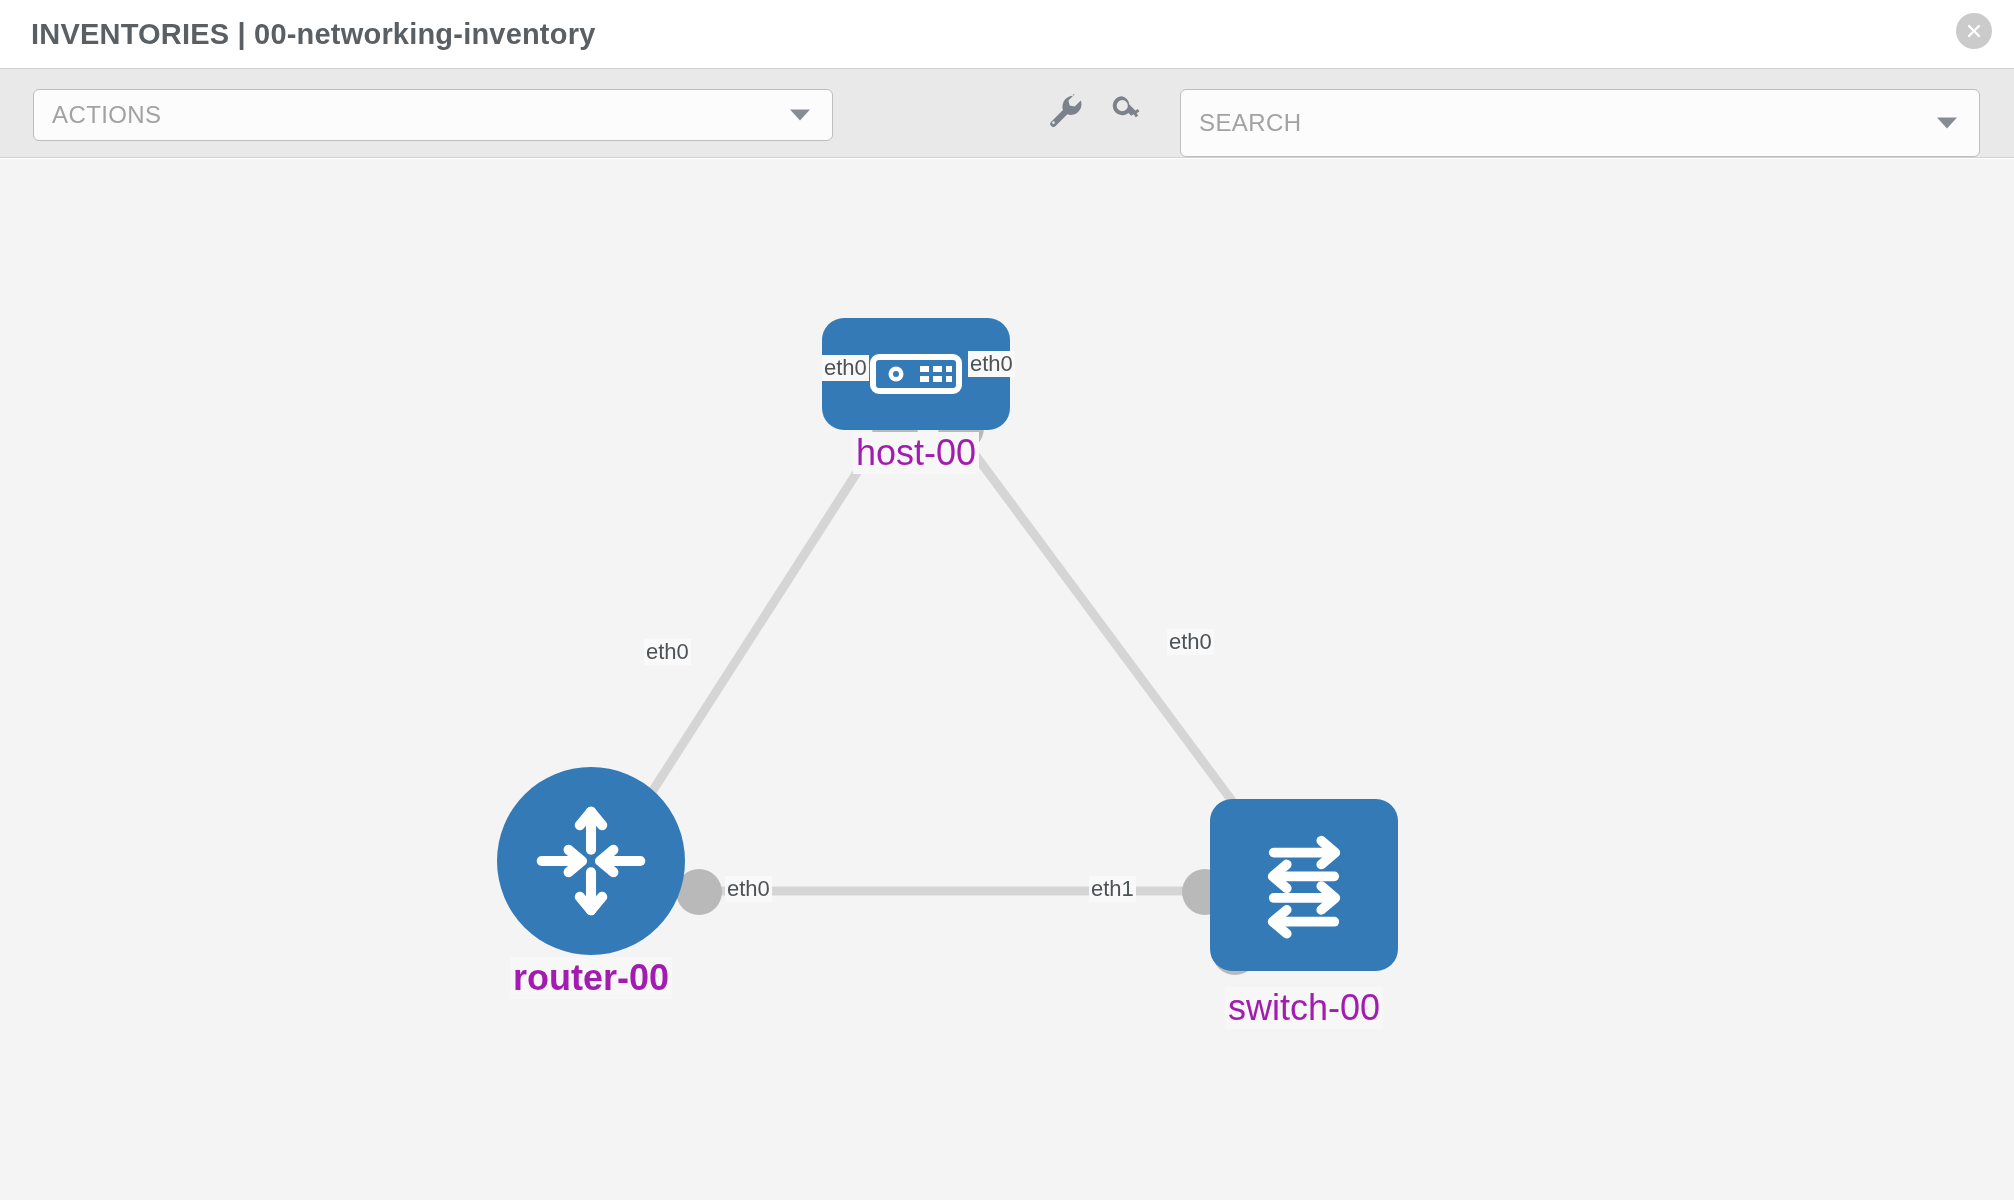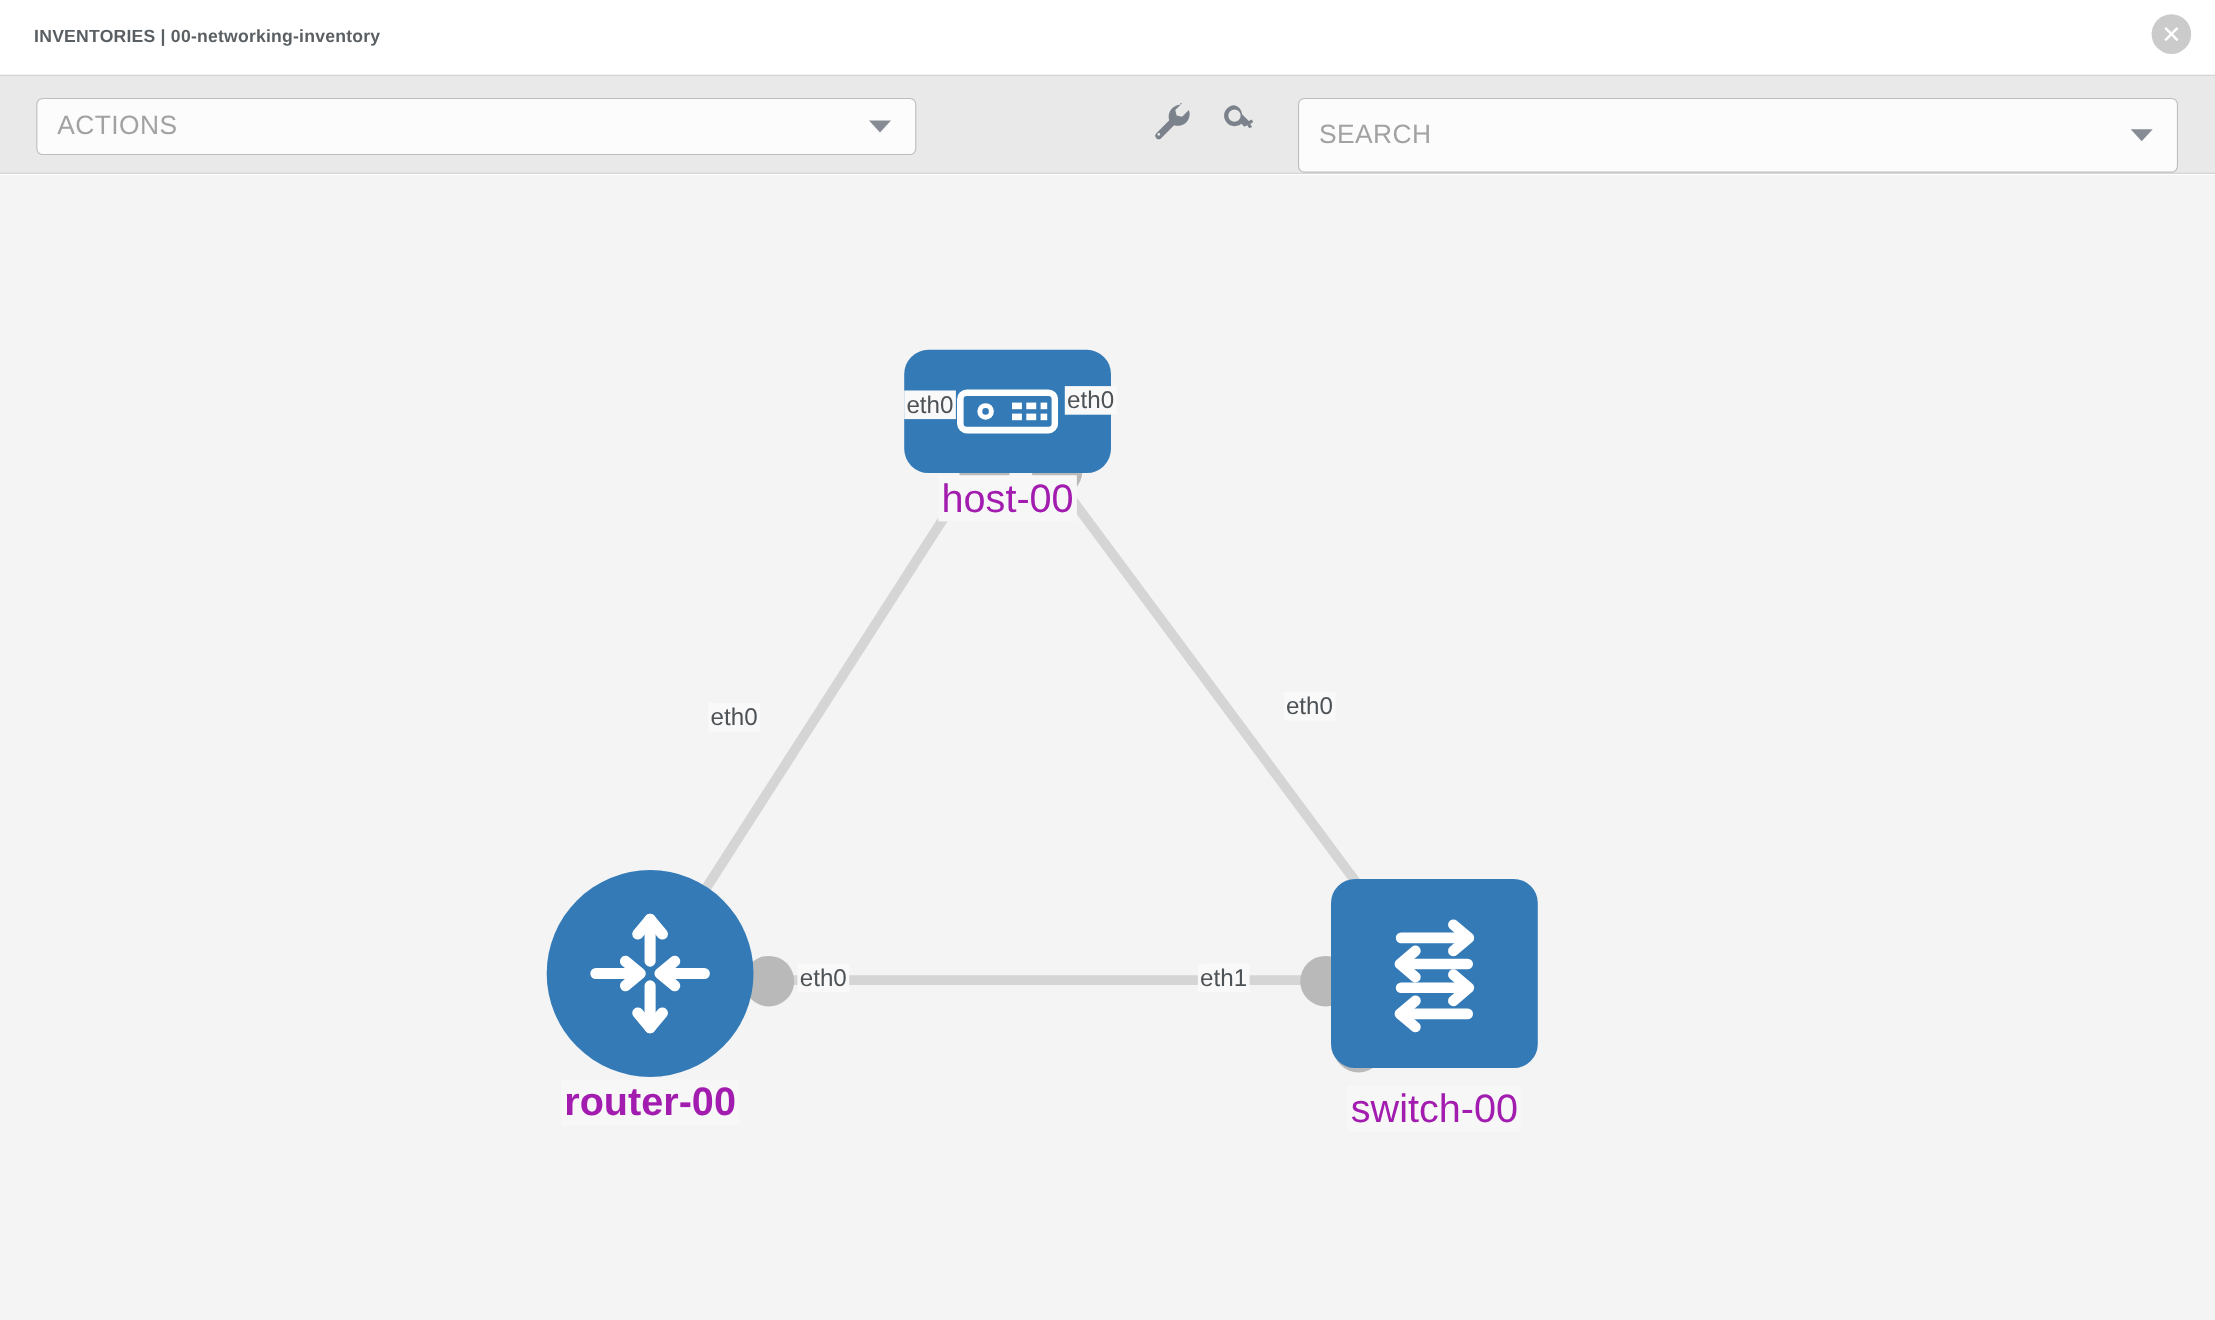--- a/index.html
+++ b/index.html
@@ -14,21 +14,21 @@
 
   
   .header {
     position: absolute; left: 0; top: 0;
     width: 2014px; height: 68px;
     background: #ffffff;
     display: flex; align-items: center;
   }
   .header-title {
     margin-left: 31px;
-    font-size: 16px;
+    font-size: 29px;
     font-weight: bold;
     color: #5a5f63;
     letter-spacing: .2px;
     white-space: nowrap;
   }
   .close-btn {
     position: absolute; right: 22px; top: 13px;
     width: 36px; height: 36px;
     border-radius: 50%;
     background: #cbcbcb;
@@ -206,21 +206,21 @@
           <rect x="63" y="17" width="9" height="6" fill="#ffffff"></rect>
           <rect x="76" y="17" width="6" height="6" fill="#ffffff"></rect>
           <rect x="50" y="27" width="9" height="6" fill="#ffffff"></rect>
           <rect x="63" y="27" width="9" height="6" fill="#ffffff"></rect>
           <rect x="76" y="27" width="6" height="6" fill="#ffffff"></rect>
         </svg>
       </div>
       <div class="node-label" style="top:114px;">host-00</div>
     </div>
 
-    <div class="node" style="left:497px; top:632px; width:188px; height:188px;font-weight:bold;">
+    <div class="node" style="left:497px; top:608px; width:188px; height:188px;font-weight:bold;">
       <div class="node-shape shape-circle" style="width:188px; height:188px;">
         <svg width="112" height="112" viewBox="0 0 100 100">
           <g fill="none" stroke="#ffffff" stroke-width="9" stroke-linecap="round" stroke-linejoin="round">
             <line x1="50" y1="6" x2="50" y2="40"></line>
             <polyline points="40,18 50,6 60,18"></polyline>
             <line x1="50" y1="94" x2="50" y2="60"></line>
             <polyline points="40,82 50,94 60,82"></polyline>
             <line x1="6" y1="50" x2="40" y2="50"></line>
             <polyline points="30,40 42,50 30,60"></polyline>
             <line x1="94" y1="50" x2="60" y2="50"></line>

